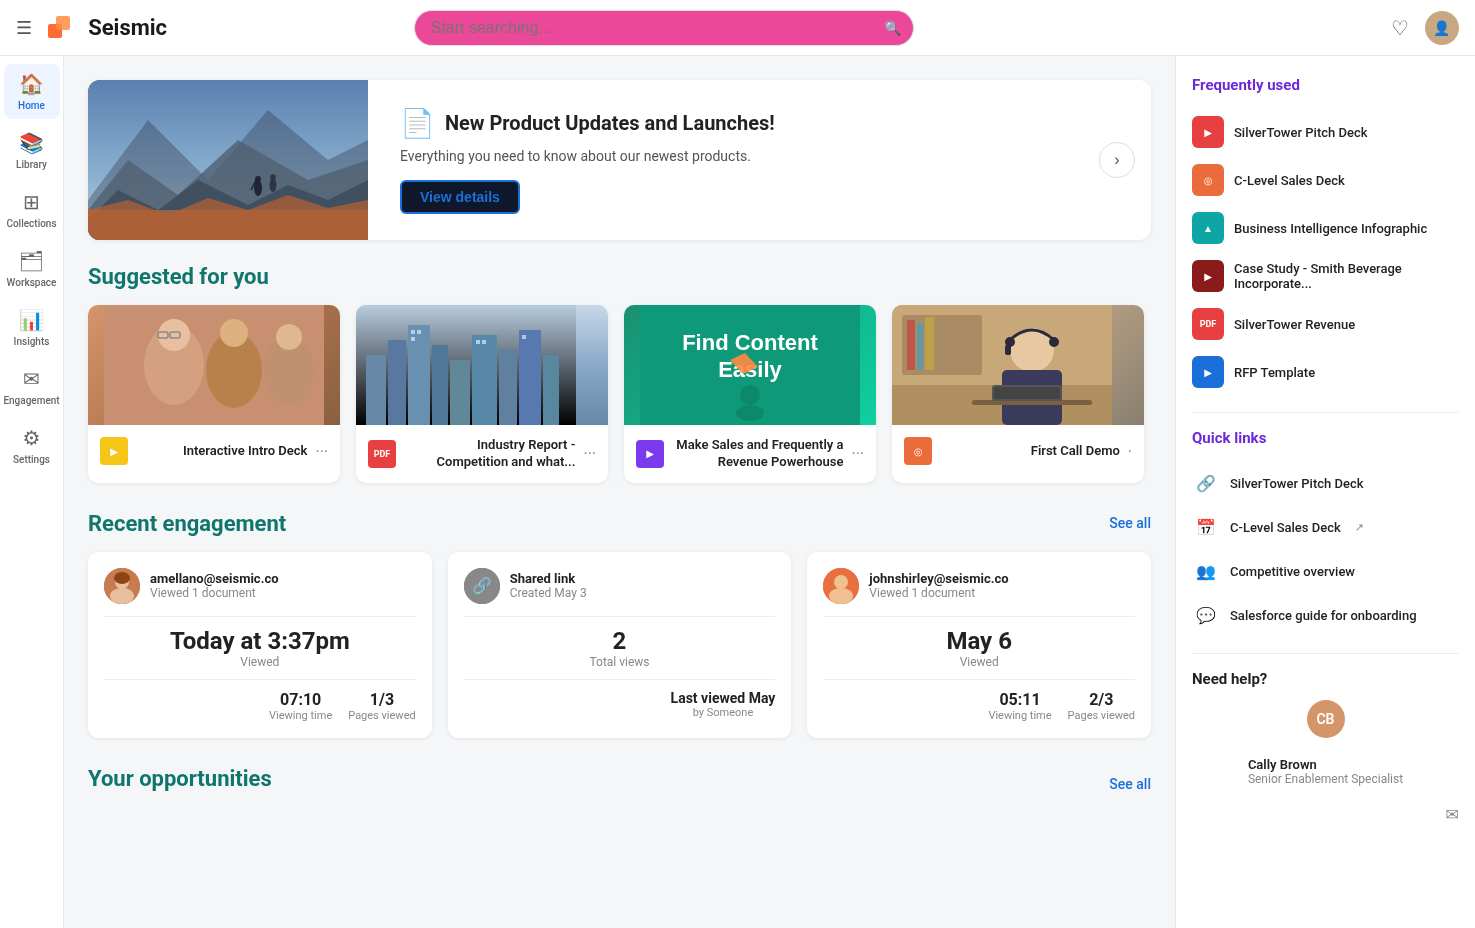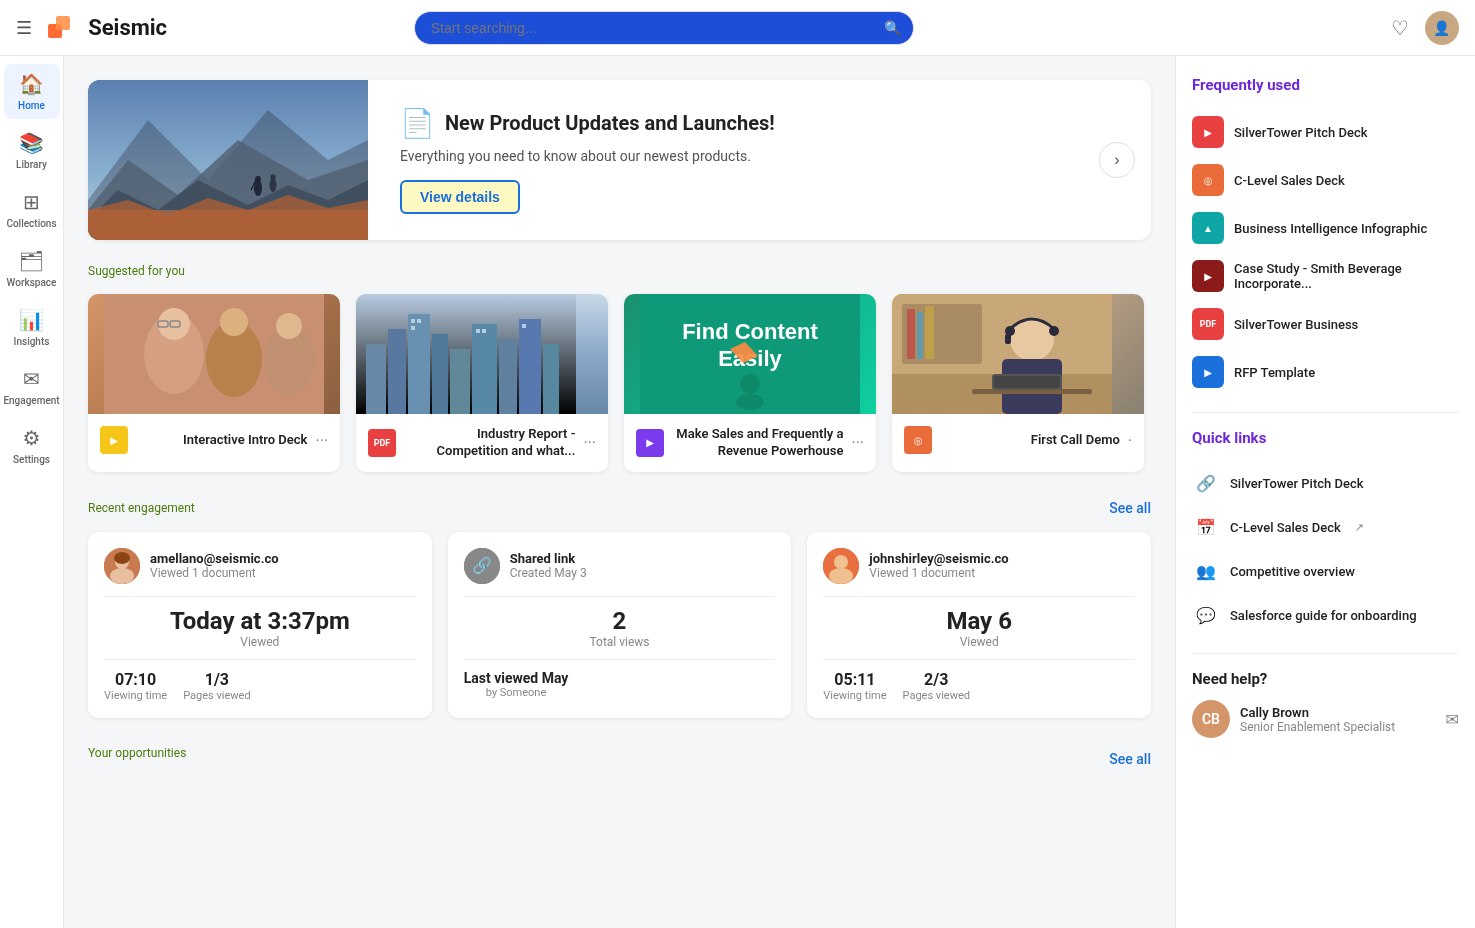--- a/index.html
+++ b/index.html
@@ -4,21 +4,21 @@
   <style>
     * { box-sizing: border-box; margin: 0; padding: 0; }
     body { font-family: -apple-system, BlinkMacSystemFont, 'Segoe UI', Roboto, sans-serif; background: #f5f6f8; color: #222; font-size: 14px; display: flex; height: 928px; overflow: hidden; }
 
     
     .topbar { position: fixed; top: 0; left: 0; right: 0; height: 56px; background: #fff; border-bottom: 1px solid #e5e7eb; display: flex; align-items: center; padding: 0 16px; z-index: 100; gap: 16px; }
     .topbar-menu { font-size: 18px; cursor: pointer; color: #555; }
     .topbar-logo { display: flex; align-items: center; gap: 8px; font-size: 22px; font-weight: 700; color: #1a1a1a; }
     .logo-icon { width: 32px; height: 32px; }
     .topbar-search { flex: 1; max-width: 500px; margin: 0 auto; position: relative; }
-    .topbar-search input { width: 100%; padding: 8px 16px 8px 16px; border: 1px solid #ddd; border-radius: 24px; font-size: 14px; outline: none; background: #1d4ed8; }
+    .topbar-search input { width: 100%; padding: 8px 16px 8px 16px; border: 1px solid #ddd; border-radius: 24px; font-size: 16px; outline: none; background: #ec4899; }
     .topbar-search-icon { position: absolute; right: 12px; top: 50%; transform: translateY(-50%); color: #888; }
     .topbar-right { display: flex; align-items: center; gap: 16px; margin-left: auto; }
     .topbar-heart { font-size: 20px; color: #555; cursor: pointer; }
     .topbar-avatar { width: 34px; height: 34px; border-radius: 50%; background: #c8a882; overflow: hidden; cursor: pointer; display: flex; align-items: center; justify-content: center; font-size: 14px; color: #fff; }
 
     
     .sidebar { position: fixed; top: 56px; left: 0; width: 64px; height: calc(100% - 56px); background: #fff; border-right: 1px solid #e5e7eb; display: flex; flex-direction: column; align-items: center; padding: 8px 0; z-index: 99; gap: 4px; }
     .sidebar-item { display: flex; flex-direction: column; align-items: center; gap: 4px; padding: 8px 6px; border-radius: 8px; cursor: pointer; width: 56px; color: #666; transition: background 0.15s; }
     .sidebar-item.active { color: #1a6fdb; background: #eef4ff; }
     .sidebar-item-icon { font-size: 20px; }
@@ -26,26 +26,26 @@
 
     
     .main { margin-top: 56px; margin-left: 64px; flex: 1; overflow-y: auto; padding: 24px; max-height: calc(928px - 56px); }
 
     
     .hero { display: flex; background: #fff; border-radius: 12px; overflow: hidden; margin-bottom: 24px; box-shadow: 0 1px 4px rgba(0,0,0,0.08); }
     .hero-img { width: 280px; height: 160px; background: linear-gradient(135deg, #4a6fa5 0%, #8cb8d8 40%, #c8d8e8 70%, #e87040 100%); flex-shrink: 0; position: relative; overflow: hidden; }
     .hero-body { padding: 24px 32px; flex: 1; display: flex; flex-direction: column; justify-content: center; }
     .hero-title { font-size: 20px; font-weight: 700; margin-bottom: 8px; display: flex; align-items: center; gap: 10px; }
     .hero-desc { color: #555; font-size: 14px; margin-bottom: 16px; }
-    .hero-btn { border: 2px solid #1a6fdb; background: #fef9c3; color: #1a6fdb; padding: 7px 18px; border-radius: 6px; font-size: 14px; font-weight: 600; cursor: pointer; width: fit-content; }
+    .hero-btn { border: 2px solid #1a6fdb; background: #0f172a; color: #1a6fdb; padding: 7px 18px; border-radius: 6px; font-size: 14px; font-weight: 600; cursor: pointer; width: fit-content; }
     .hero-next { margin-left: auto; display: flex; align-items: center; padding-right: 16px; }
     .hero-next-btn { width: 36px; height: 36px; border-radius: 50%; border: 1px solid #ddd; background: #fff; display: flex; align-items: center; justify-content: center; cursor: pointer; font-size: 16px; color: #555; }
 
     
-    .section-title { font-size: 12px; font-weight: 400; margin-bottom: 16px; color: #4d7c0f; }
+    .section-title { font-size: 22px; font-weight: 700; margin-bottom: 16px; color: #0f766e; }
     .section-header { display: flex; align-items: center; justify-content: space-between; margin-bottom: 16px; }
     .see-all { color: #1a6fdb; font-size: 14px; cursor: pointer; font-weight: 500; }
 
     
     .cards-grid { display: flex; gap: 16px; margin-bottom: 28px; }
     .card { background: #fff; border-radius: 10px; overflow: hidden; width: 252px; flex-shrink: 0; box-shadow: 0 1px 4px rgba(0,0,0,0.08); cursor: pointer; }
     .card-thumb { width: 100%; height: 120px; object-fit: cover; }
     .card-thumb-people { background: linear-gradient(135deg, #d4956a 0%, #b87a50 40%, #8a6040 100%); display: flex; align-items: center; justify-content: center; }
     .card-thumb-city { background: linear-gradient(180deg, #c8d8e8 0%, #8aa8c8 50%, #6888a8 100%); }
     .card-thumb-content { background: linear-gradient(135deg, #1a9070 0%, #12b08a 50%, #0fd0a0 100%); display: flex; align-items: center; justify-content: center; color: #fff; font-size: 18px; font-weight: 700; text-align: center; padding: 10px; }
@@ -58,37 +58,37 @@
     
     .engagement-grid { display: flex; gap: 16px; margin-bottom: 28px; }
     .eng-card { background: #fff; border-radius: 10px; padding: 16px; flex: 1; box-shadow: 0 1px 4px rgba(0,0,0,0.08); }
     .eng-card-header { display: flex; align-items: center; gap: 10px; margin-bottom: 12px; }
     .eng-avatar { width: 36px; height: 36px; border-radius: 50%; flex-shrink: 0; display: flex; align-items: center; justify-content: center; font-size: 13px; color: #fff; font-weight: 600; }
     .eng-name { font-size: 13px; font-weight: 700; }
     .eng-sub { font-size: 12px; color: #888; }
     .eng-divider { border: none; border-top: 1px solid #eee; margin: 10px 0; }
     .eng-main-value { font-size: 24px; font-weight: 700; text-align: center; }
     .eng-main-label { font-size: 12px; color: #888; text-align: center; margin-bottom: 6px; }
-    .eng-stats { display: flex; gap: 16px; justify-content: flex-start; }
+    .eng-stats { display: flex; gap: 16px; justify-content: flex-end; }
     .eng-stat-value { font-size: 16px; font-weight: 700; text-align: center; }
     .eng-stat-label { font-size: 11px; color: #888; text-align: center; }
 
     
     .right-panel { position: fixed; top: 56px; right: 0; width: 300px; height: calc(928px - 56px); background: #fff; border-left: 1px solid #e5e7eb; overflow-y: auto; padding: 20px 16px; }
     .panel-section-title { font-size: 15px; font-weight: 700; margin-bottom: 14px; color: #6d28d9; }
     .panel-item { display: flex; align-items: center; gap: 10px; padding: 8px 0; cursor: pointer; border-radius: 6px; }
     .panel-icon { width: 32px; height: 32px; border-radius: 6px; flex-shrink: 0; display: flex; align-items: center; justify-content: center; font-size: 13px; }
     .panel-item-name { font-size: 13px; font-weight: 500; color: #222; flex: 1; }
     .panel-divider { border: none; border-top: 1px solid #eee; margin: 16px 0; }
     .quick-link-item { display: flex; align-items: center; gap: 10px; padding: 8px 0; cursor: pointer; }
     .quick-link-icon { width: 28px; height: 28px; color: #555; font-size: 16px; display: flex; align-items: center; justify-content: center; }
     .quick-link-name { font-size: 13px; font-weight: 500; color: #222; }
     .need-help { margin-top: 8px; }
     .need-help-title { font-size: 15px; font-weight: 700; margin-bottom: 12px; }
-    .help-person { display: flex; align-items: center; gap: 10px; }
+    .help-person { display: flex; align-items: center; gap: 19px; flex-direction: column; }
     .help-avatar { width: 38px; height: 38px; border-radius: 50%; background: #d4956a; display: flex; align-items: center; justify-content: center; font-size: 14px; color: #fff; font-weight: 600; }
     .help-name { font-size: 13px; font-weight: 600; }
     .help-title { font-size: 12px; color: #888; }
     .help-mail { color: #888; font-size: 16px; margin-left: auto; cursor: pointer; }
 
     
     .icon-yellow { background: #f5c518; }
     .icon-red { background: #e84040; }
     .icon-purple { background: #7c3aed; }
     .icon-orange { background: #ea6c3a; }
@@ -179,21 +179,21 @@
   <div class="panel-item">
     <div class="panel-icon" style="background:#8b1a1a;">
         <span style="color:#fff;font-size:10px;">▶</span>
       </div>
     <span class="panel-item-name">Case Study - Smith Beverage Incorporate...</span>
   </div>
   <div class="panel-item">
     <div class="panel-icon" style="background:#e84040;">
         <span style="color:#fff;font-size:9px;font-weight:700;">PDF</span>
       </div>
-    <span class="panel-item-name">SilverTower Business</span>
+    <span class="panel-item-name">SilverTower Revenue</span>
   </div>
   <div class="panel-item">
     <div class="panel-icon" style="background:#1a6fdb;">
         <span style="color:#fff;font-size:10px;">▶</span>
       </div>
     <span class="panel-item-name">RFP Template</span>
   </div>
 
   <hr class="panel-divider">
 

